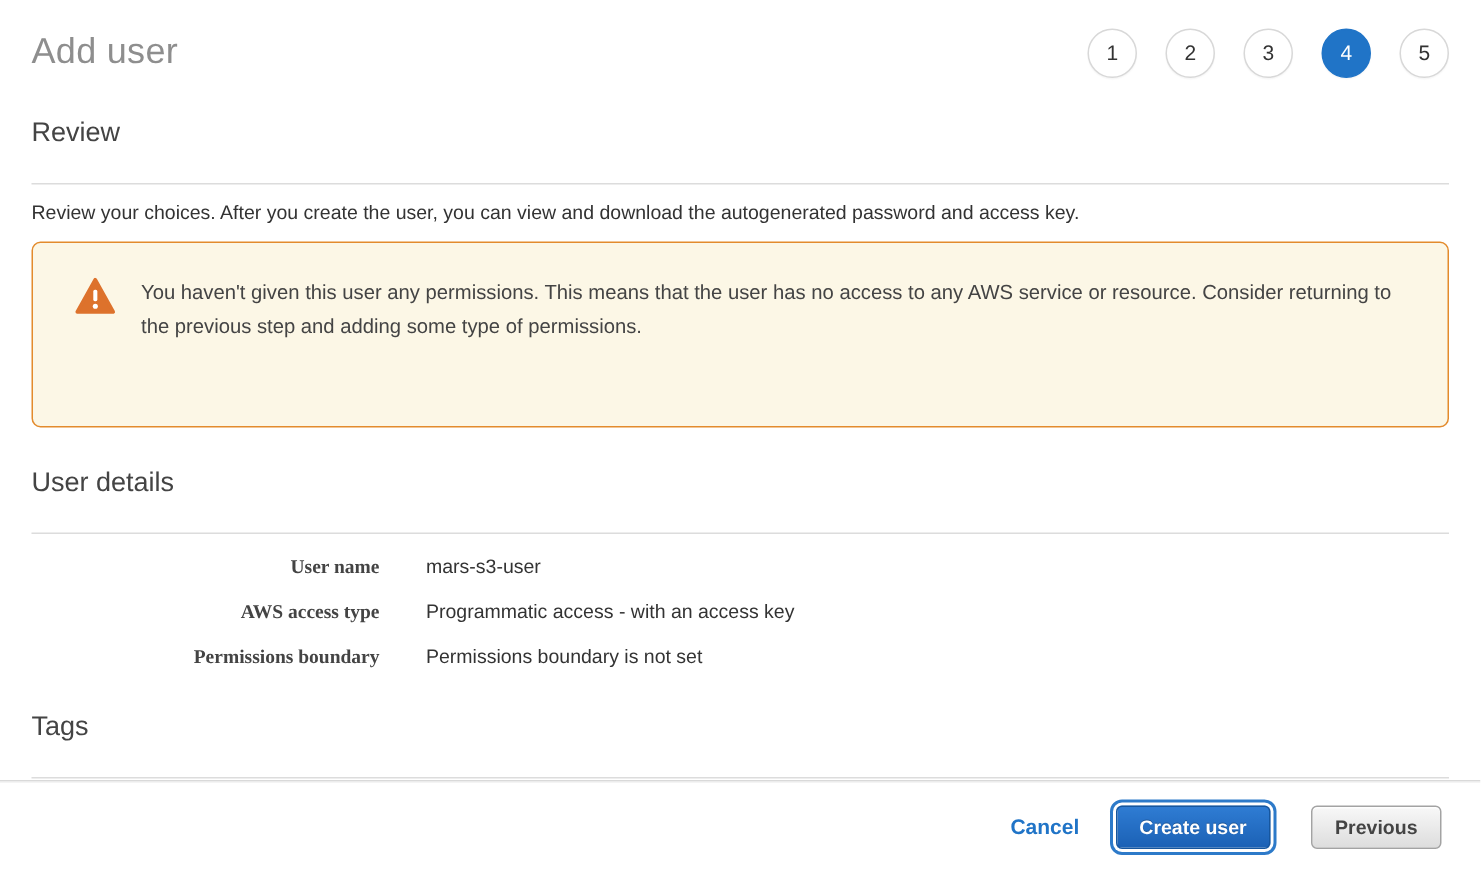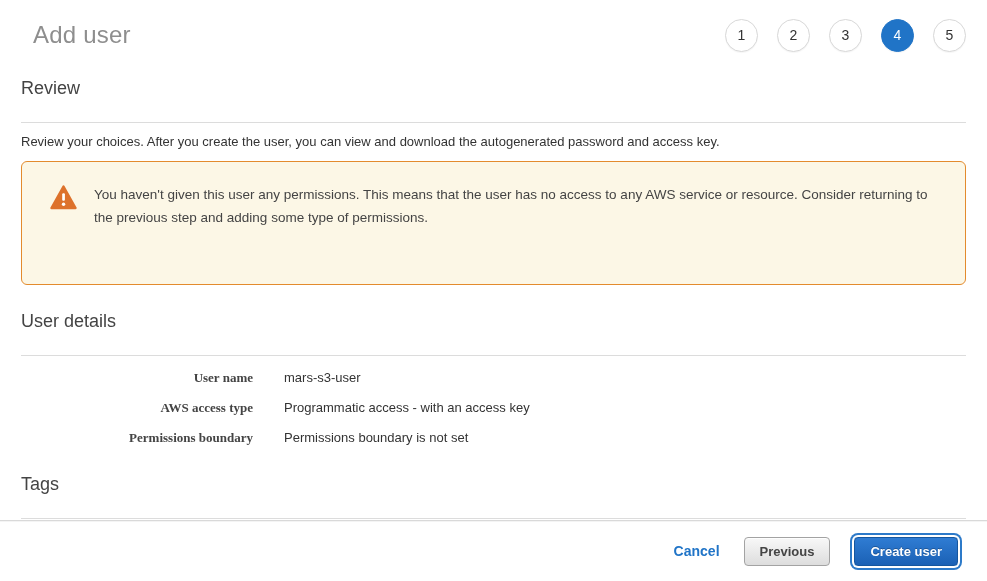--- a/index.html
+++ b/index.html
@@ -13,21 +13,21 @@
     font-family: "Liberation Sans", sans-serif;
   }
 
   
   .page-header {
     display: flex; justify-content: space-between; align-items: center;
     padding: 14px 21px 0 21px;
     height: 56px;
   }
   .page-title {
-    font-size: 24px; font-weight: 400; color: #8e8e8e; margin: 12px;
+    font-size: 24px; font-weight: 400; color: #8e8e8e; margin: 0;
     letter-spacing: 0.2px;
   }
   .steps { display: flex; gap: 19px; align-items: center; }
   .step {
     width: 33px; height: 33px; border-radius: 50%;
     border: 1px solid #d8d8d8; background: #fff; color: #333;
     display: flex; align-items: center; justify-content: center;
     font-size: 14px;
     box-shadow: 0 1px 1px rgba(0,0,0,0.04);
   }
@@ -159,15 +159,15 @@
   </div>
 </section>
 
 <section class="tags-section">
   <h2 class="section-heading">Tags</h2>
   <p class="tags-empty">No tags were added.</p>
 </section>
 
 <footer class="footer">
   <a class="cancel-link">Cancel</a>
+  <button class="btn btn-create">Create user</button>
   <button class="btn btn-previous">Previous</button>
-  <button class="btn btn-create">Create user</button>
 </footer>
 
 </body></html>

